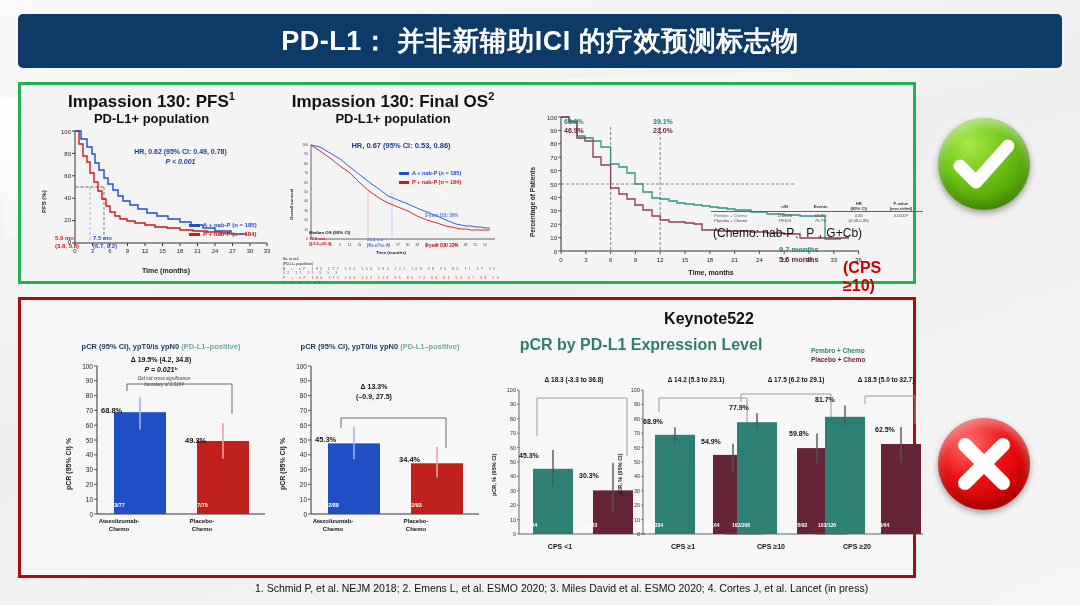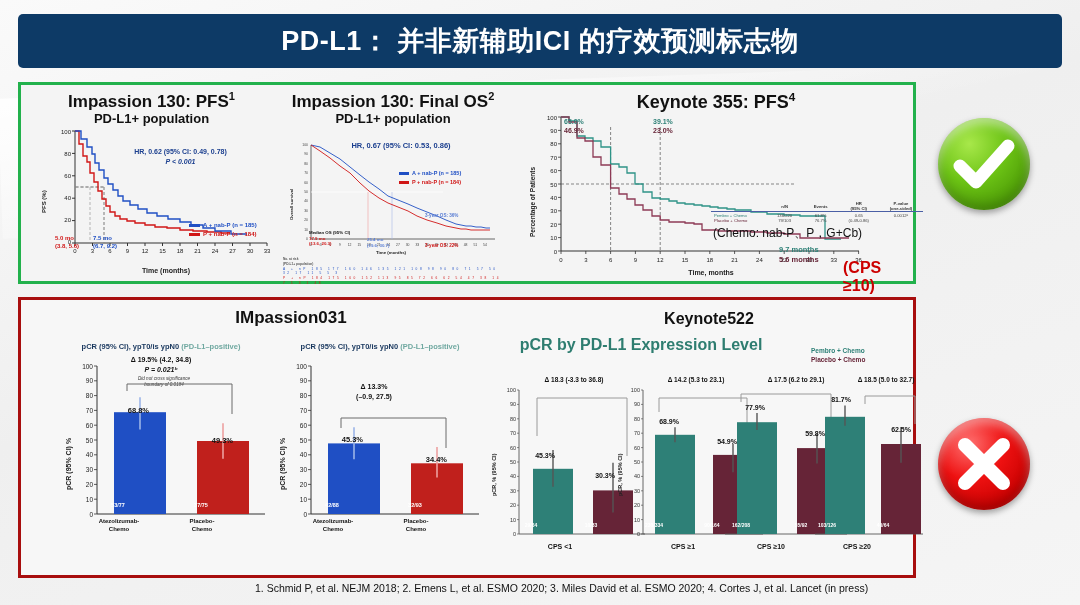--- a/index.html
+++ b/index.html
@@ -44,21 +44,21 @@
   .xtick-lbl{position:absolute;font-size:5.5px;color:#222;text-align:center;}
   .ylabel-rot{position:absolute;font-size:5.5px;color:#222;
     transform:rotate(-90deg);transform-origin:left top;white-space:nowrap;}
 
   
   .km{position:absolute;}
 
   
   .barchart{position:absolute;}
   .bar-n{position:absolute;color:#fff;font-size:5.5px;font-weight:bold;text-align:center;}
-  .bar-pct{position:absolute;font-size:7.5px;font-weight:bold;color:#111;text-align:right;}
+  .bar-pct{position:absolute;font-size:7.5px;font-weight:bold;color:#111;text-align:left;margin-left:12px;}
   .cat-lbl{position:absolute;font-size:6px;font-weight:bold;color:#111;text-align:center;line-height:1.25;}
   .delta{position:absolute;font-size:7px;font-weight:bold;color:#111;text-align:center;white-space:nowrap;}
 
   .panel-head{position:absolute;font-weight:bold;color:#111;text-align:center;}
   .sec-head{position:absolute;font-weight:bold;color:#2e7d70;text-align:center;}
   .legend-k522{position:absolute;font-size:6.5px;font-weight:bold;line-height:1.45;}
   .lg-teal{color:#2e8077;}
   .lg-maroon{color:#662437;}
 
   .cps-note{position:absolute;color:#cc0000;font-weight:bold;font-size:16px;}
@@ -283,23 +283,20 @@
     <div class="ylabel-rot" style="left:268px;top:135px;font-size:4.2px;font-weight:bold;">Overall survival</div>
     <div class="xtick-lbl" style="left:310px;top:165px;width:120px;font-size:4.4px;font-weight:bold;">Time (months)</div>
 
     <div style="position:absolute;left:262px;top:172px;width:225px;font-size:3.2px;color:#555;line-height:1.5;">
       <div style="font-weight:bold;">No. at risk</div>
       <div style="font-weight:bold;">(PD-L1+ population)</div>
       <div style="color:#1f4fc4;letter-spacing:2.6px;">A + nP 185 177 160 146 135 121 108 98 90 80 71 57 50 32 17 11 5 5 3</div>
       <div style="color:#d01616;letter-spacing:2.6px;">P + nP 184 175 160 152 113 95 85 72 66 62 54 47 38 14 7 5 3 1 48</div>
     </div>
 
-    <div class="chart-title" style="position:absolute;left:560px;top:5px;width:270px;font-size:18px;">
-      <span>Keynote 355: PFS</span><span class="supsm">4</span>
-    </div>
 
     <div class="km" style="left:498px;top:24px;width:388px;height:166px;">
       <svg width="388" height="166" viewBox="0 0 388 166">
         <line x1="42" y1="8" x2="42" y2="142" stroke="#333" stroke-width="1"></line>
         <line x1="42" y1="142" x2="340" y2="142" stroke="#333" stroke-width="1"></line>
         <g font-size="6" fill="#222" font-family="Liberation Sans, sans-serif" text-anchor="end">
           <text x="38" y="10.5">100</text>
             <text x="38" y="23.9">90</text>
             <text x="38" y="37.3">80</text>
           <text x="38" y="50.7">70</text>
@@ -424,21 +421,20 @@
     </div>
 
     <div class="cps-note" style="left:822px;top:174px;">(CPS ≥10)</div>
 
     <div class="ylabel-rot" style="left:508px;top:152px;font-size:6.5px;font-weight:bold;">Percentage of Patients</div>
     <div class="xtick-lbl" style="left:600px;top:184px;width:180px;font-size:7px;font-weight:bold;">Time, months</div>
   </div>
 
   <div class="panel-red">
 
-    <div class="panel-head" style="left:140px;top:8px;width:260px;font-size:17px;">IMpassion031</div>
     <div class="panel-head" style="left:568px;top:10px;width:240px;font-size:16px;">Keynote522</div>
 
     <div class="pcr-head" style="left:30px;top:42px;width:220px;">
       <span>pCR (95% CI), ypT0/is ypN0</span>
       <span class="pdl1-pos">(PD-L1–positive)</span>
     </div>
     <div class="delta" style="left:60px;top:56px;width:160px;">Δ 19.5% (4.2, 34.8)</div>
     <div class="delta" style="left:60px;top:66px;width:160px;font-style:italic;">P = 0.021ᵇ</div>
     <div class="small-ital" style="left:68px;top:76px;width:150px;">Did not cross significance<br>boundary of 0.0184</div>
 

